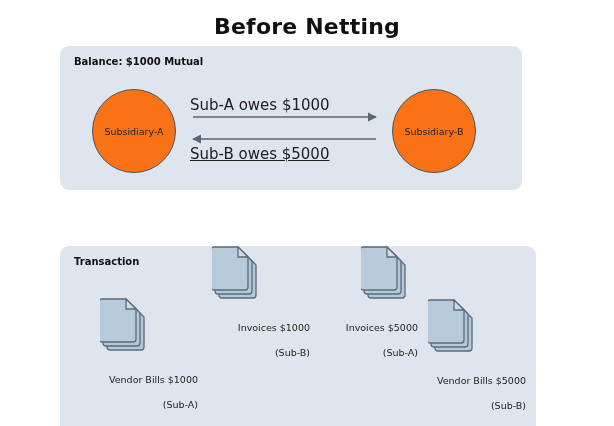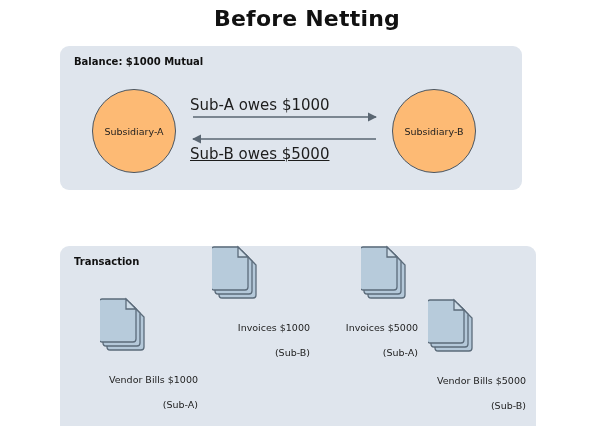--- a/index.html
+++ b/index.html
@@ -12,21 +12,21 @@
     height: 426px;
     position: relative;
     overflow: hidden;
     font-family: "DejaVu Sans", "Liberation Sans", sans-serif;
     color: #1a1a1a;
   }
 
   #page-title {
     position: absolute;
     left: 0;
-    top: 6px;
+    top: 14px;
     width: 614px;
     text-align: center;
     font-size: 22px;
     font-weight: bold;
     letter-spacing: 0.2px;
     color: #111111;
   }
 
   .panel {
     position: absolute;
@@ -54,21 +54,21 @@
     font-size: 10px;
     font-weight: bold;
     color: #111111;
   }
 
   .node-circle {
     position: absolute;
     width: 84px;
     height: 84px;
     border-radius: 50%;
-    background: #fdba74;
+    background: #f97316;
     border: 1.3px solid #4a5560;
     box-sizing: border-box;
     display: flex;
     align-items: center;
     justify-content: center;
   }
   .node-circle .node-label {
     font-size: 9.5px;
     color: #1d1d1d;
     white-space: nowrap;

